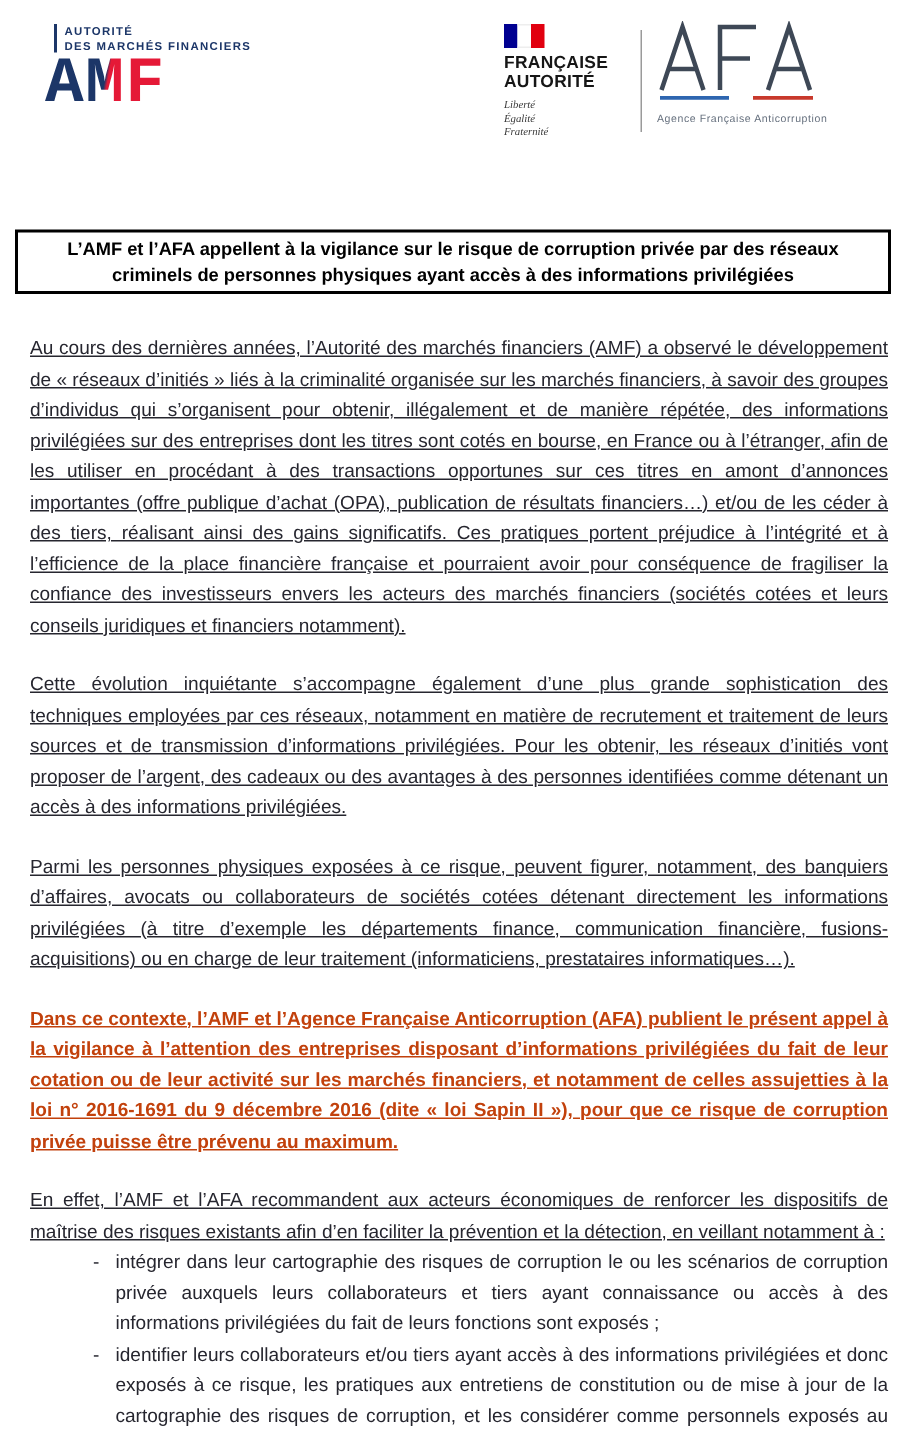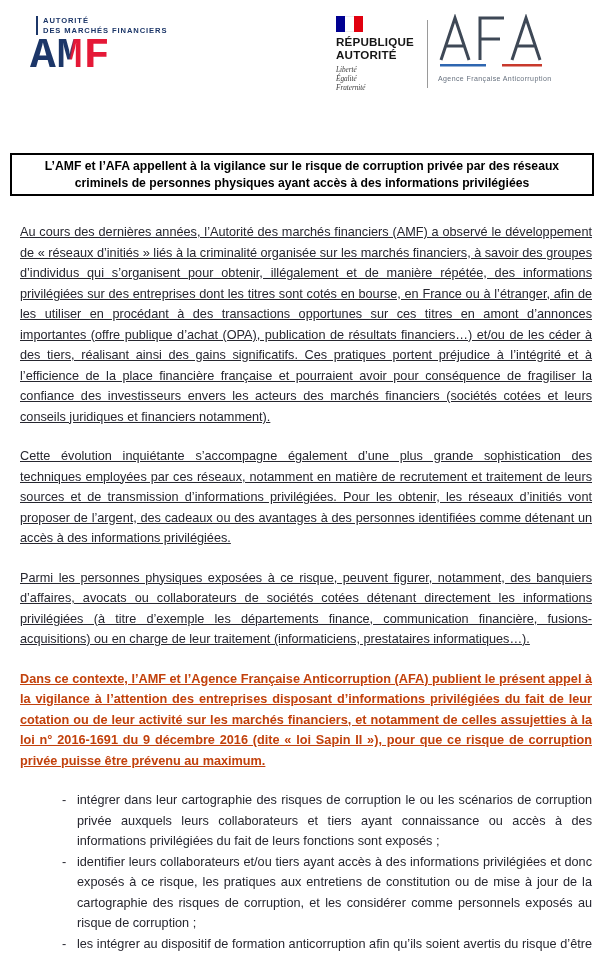--- a/index.html
+++ b/index.html
@@ -75,21 +75,21 @@
       </div>
     </div>
 
     <div class="rf-logo">
       <div class="rf-flag">
         <div class="b"></div>
           <div class="w"></div>
           <div class="r"></div>
       </div>
       <div class="rf-name">
-        <div>RÉPUBLIQUE</div>
+        <div>FRANÇAISE</div>
         <div>AUTORITÉ</div>
       </div>
       <div class="rf-motto">
         <div>Liberté</div>
         <div>Égalité</div>
         <div>Fraternité</div>
       </div>
     </div>
 
     <div class="logo-divider"></div>
@@ -116,20 +116,21 @@
   <div class="content">
 
     <p class="para">Au cours des dernières années, l’Autorité des marchés financiers (AMF) a observé le développement de « réseaux d’initiés » liés à la criminalité organisée sur les marchés financiers, à savoir des groupes d’individus qui s’organisent pour obtenir, illégalement et de manière répétée, des informations privilégiées sur des entreprises dont les titres sont cotés en bourse, en France ou à l’étranger, afin de les utiliser en procédant à des transactions opportunes sur ces titres en amont d’annonces importantes (offre publique d’achat (OPA), publication de résultats financiers…) et/ou de les céder à des tiers, réalisant ainsi des gains significatifs. Ces pratiques portent préjudice à l’intégrité et à l’efficience de la place financière française et pourraient avoir pour conséquence de fragiliser la confiance des investisseurs envers les acteurs des marchés financiers (sociétés cotées et leurs conseils juridiques et financiers notamment).</p>
 
     <p class="para">Cette évolution inquiétante s’accompagne également d’une plus grande sophistication des techniques employées par ces réseaux, notamment en matière de recrutement et traitement de leurs sources et de transmission d’informations privilégiées. Pour les obtenir, les réseaux d’initiés vont proposer de l’argent, des cadeaux ou des avantages à des personnes identifiées comme détenant un accès à des informations privilégiées.</p>
 
     <p class="para">Parmi les personnes physiques exposées à ce risque, peuvent figurer, notamment, des banquiers d’affaires, avocats ou collaborateurs de sociétés cotées détenant directement les informations privilégiées (à titre d’exemple les départements finance, communication financière, fusions-acquisitions) ou en charge de leur traitement (informaticiens, prestataires informatiques…).</p>
 
     <p class="para bold">Dans ce contexte, l’AMF et l’Agence Française Anticorruption (AFA) publient le présent appel à la vigilance à l’attention des entreprises disposant d’informations privilégiées du fait de leur cotation ou de leur activité sur les marchés financiers, et notamment de celles assujetties à la loi n° 2016-1691 du 9 décembre 2016 (dite « loi Sapin II »), pour que ce risque de corruption privée puisse être prévenu au maximum.</p>
 
+    <p class="para" style="margin-bottom:0;">En effet, l’AMF et l’AFA recommandent aux acteurs économiques de renforcer les dispositifs de maîtrise des risques existants afin d’en faciliter la prévention et la détection, en veillant notamment à :</p>
 
     <div class="bullets">
       <div class="bullet">
         <span class="dash">-</span>
         <span class="btext">intégrer dans leur cartographie des risques de corruption le ou les scénarios de corruption privée auxquels leurs collaborateurs et tiers ayant connaissance ou accès à des informations privilégiées du fait de leurs fonctions sont exposés ;</span>
       </div>
       <div class="bullet">
         <span class="dash">-</span>
         <span class="btext">identifier leurs collaborateurs et/ou tiers ayant accès à des informations privilégiées et donc exposés à ce risque, les pratiques aux entretiens de constitution ou de mise à jour de la cartographie des risques de corruption, et les considérer comme personnels exposés au risque de corruption ;</span>
       </div>

